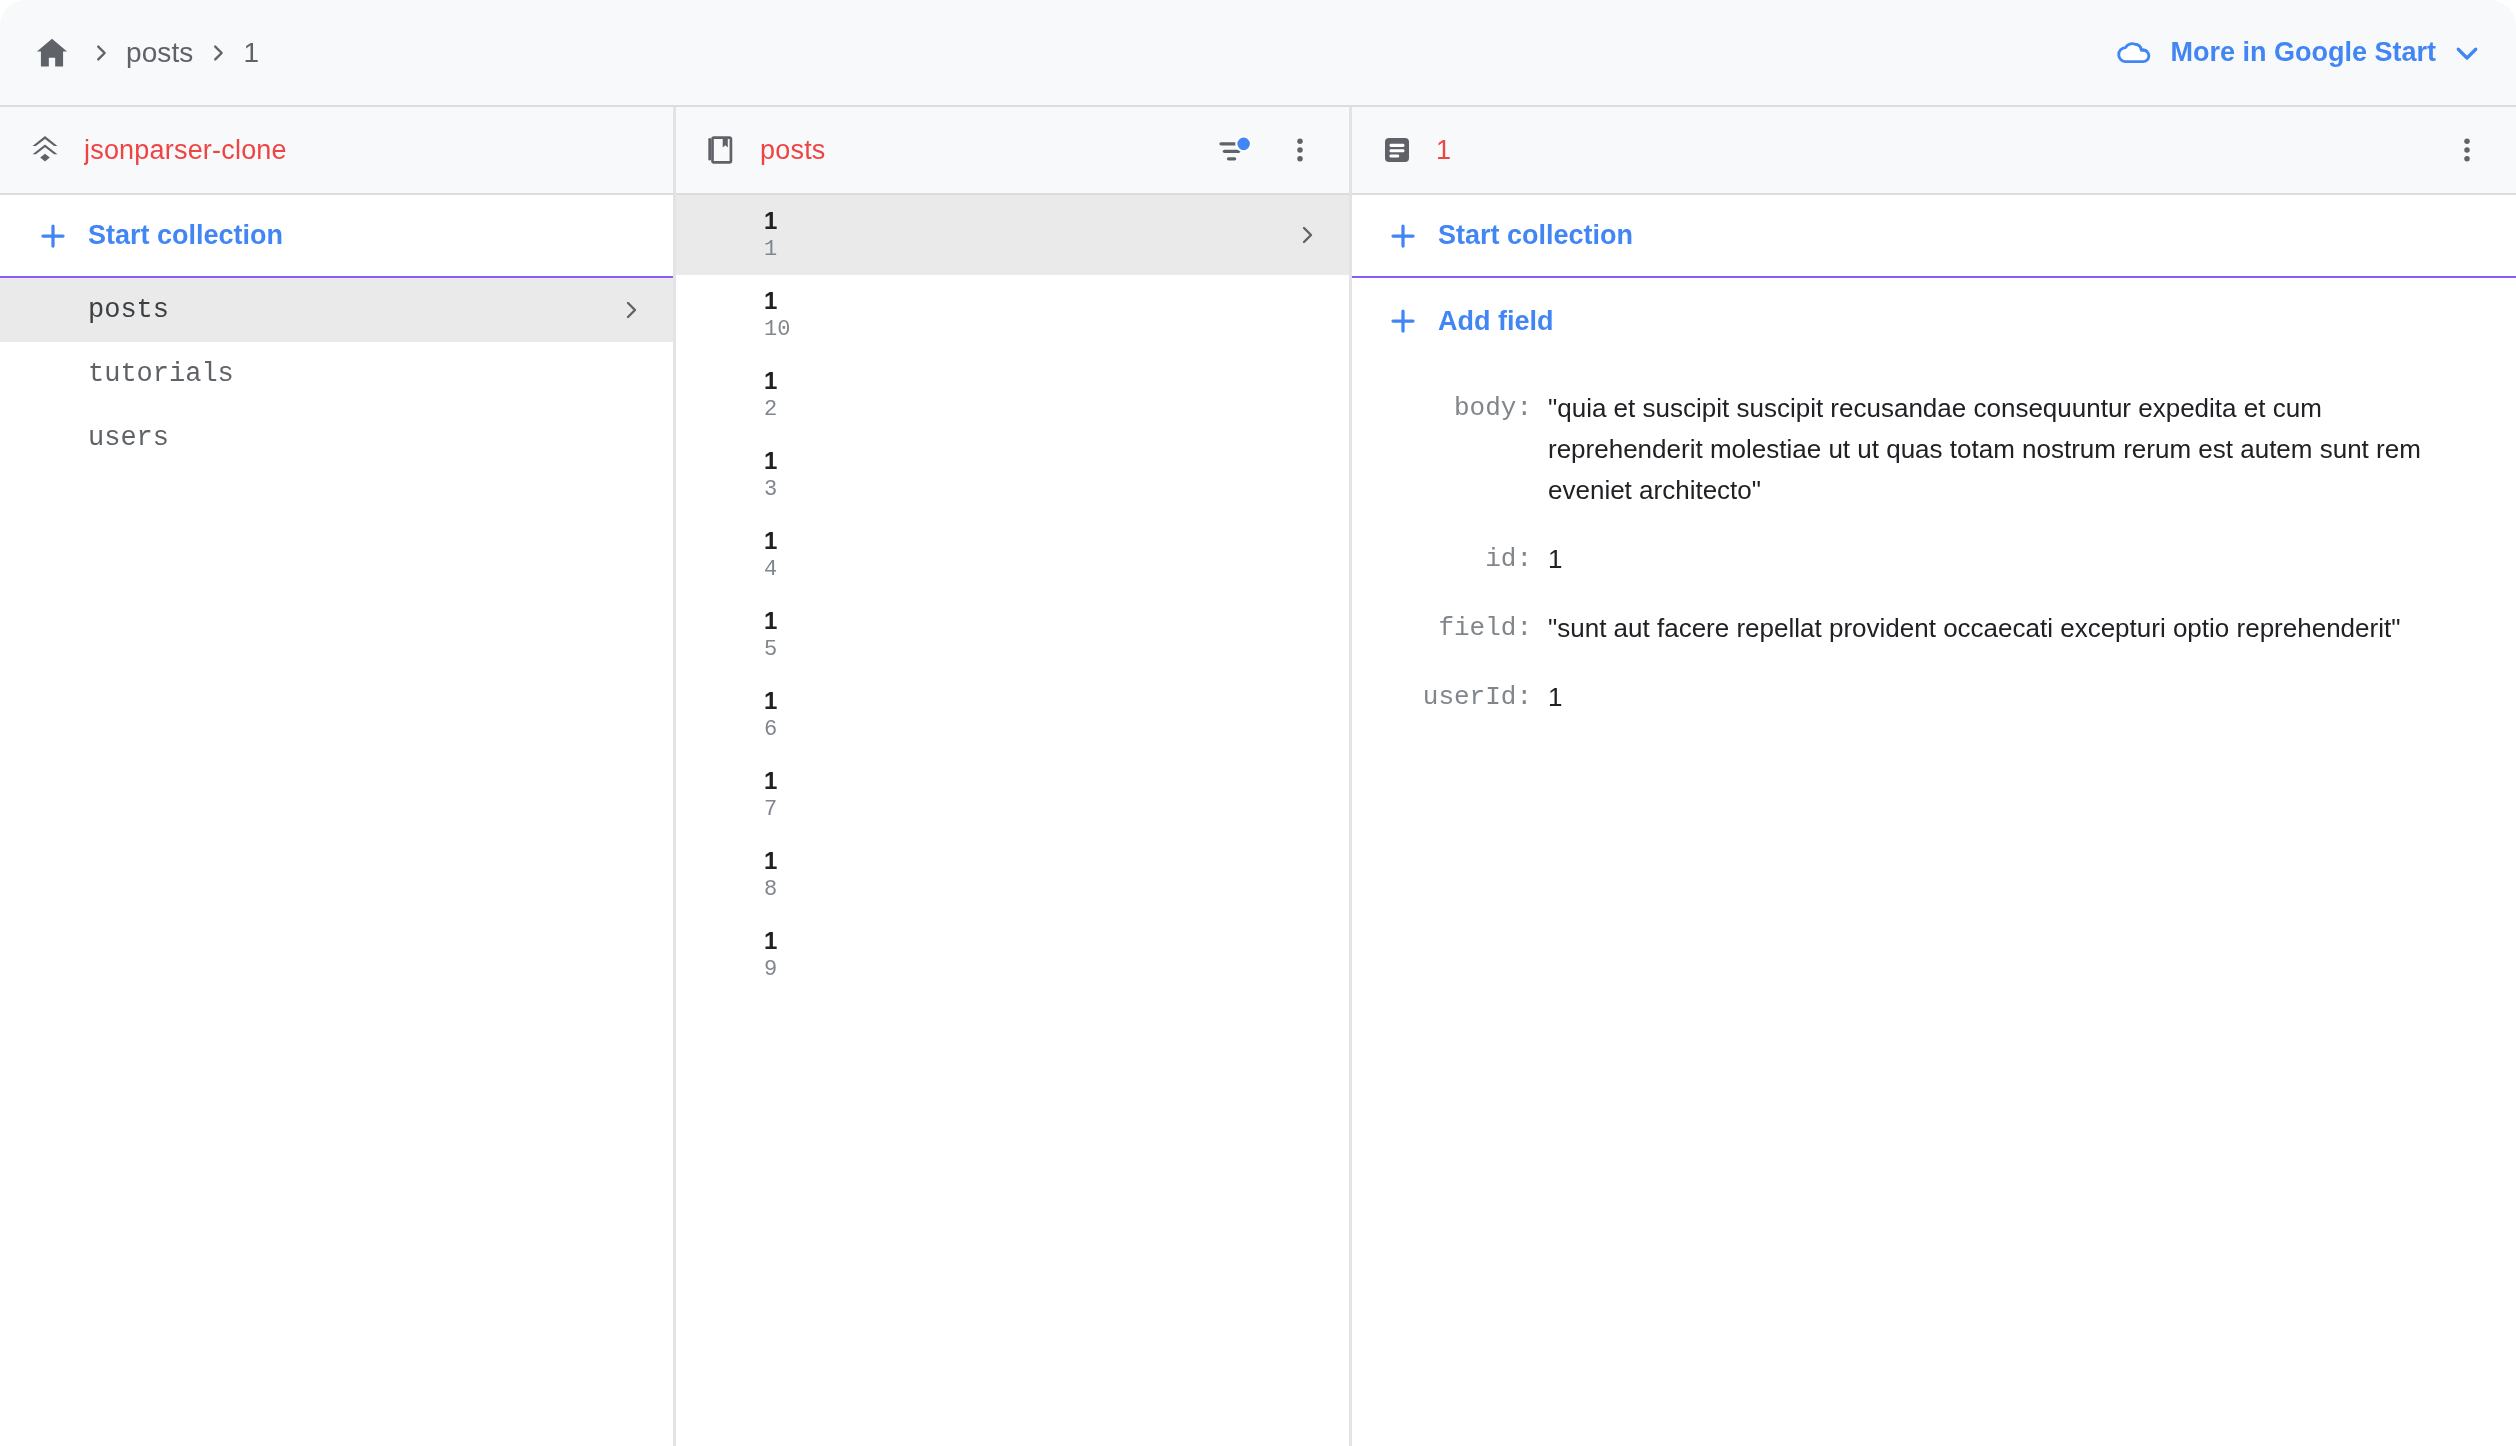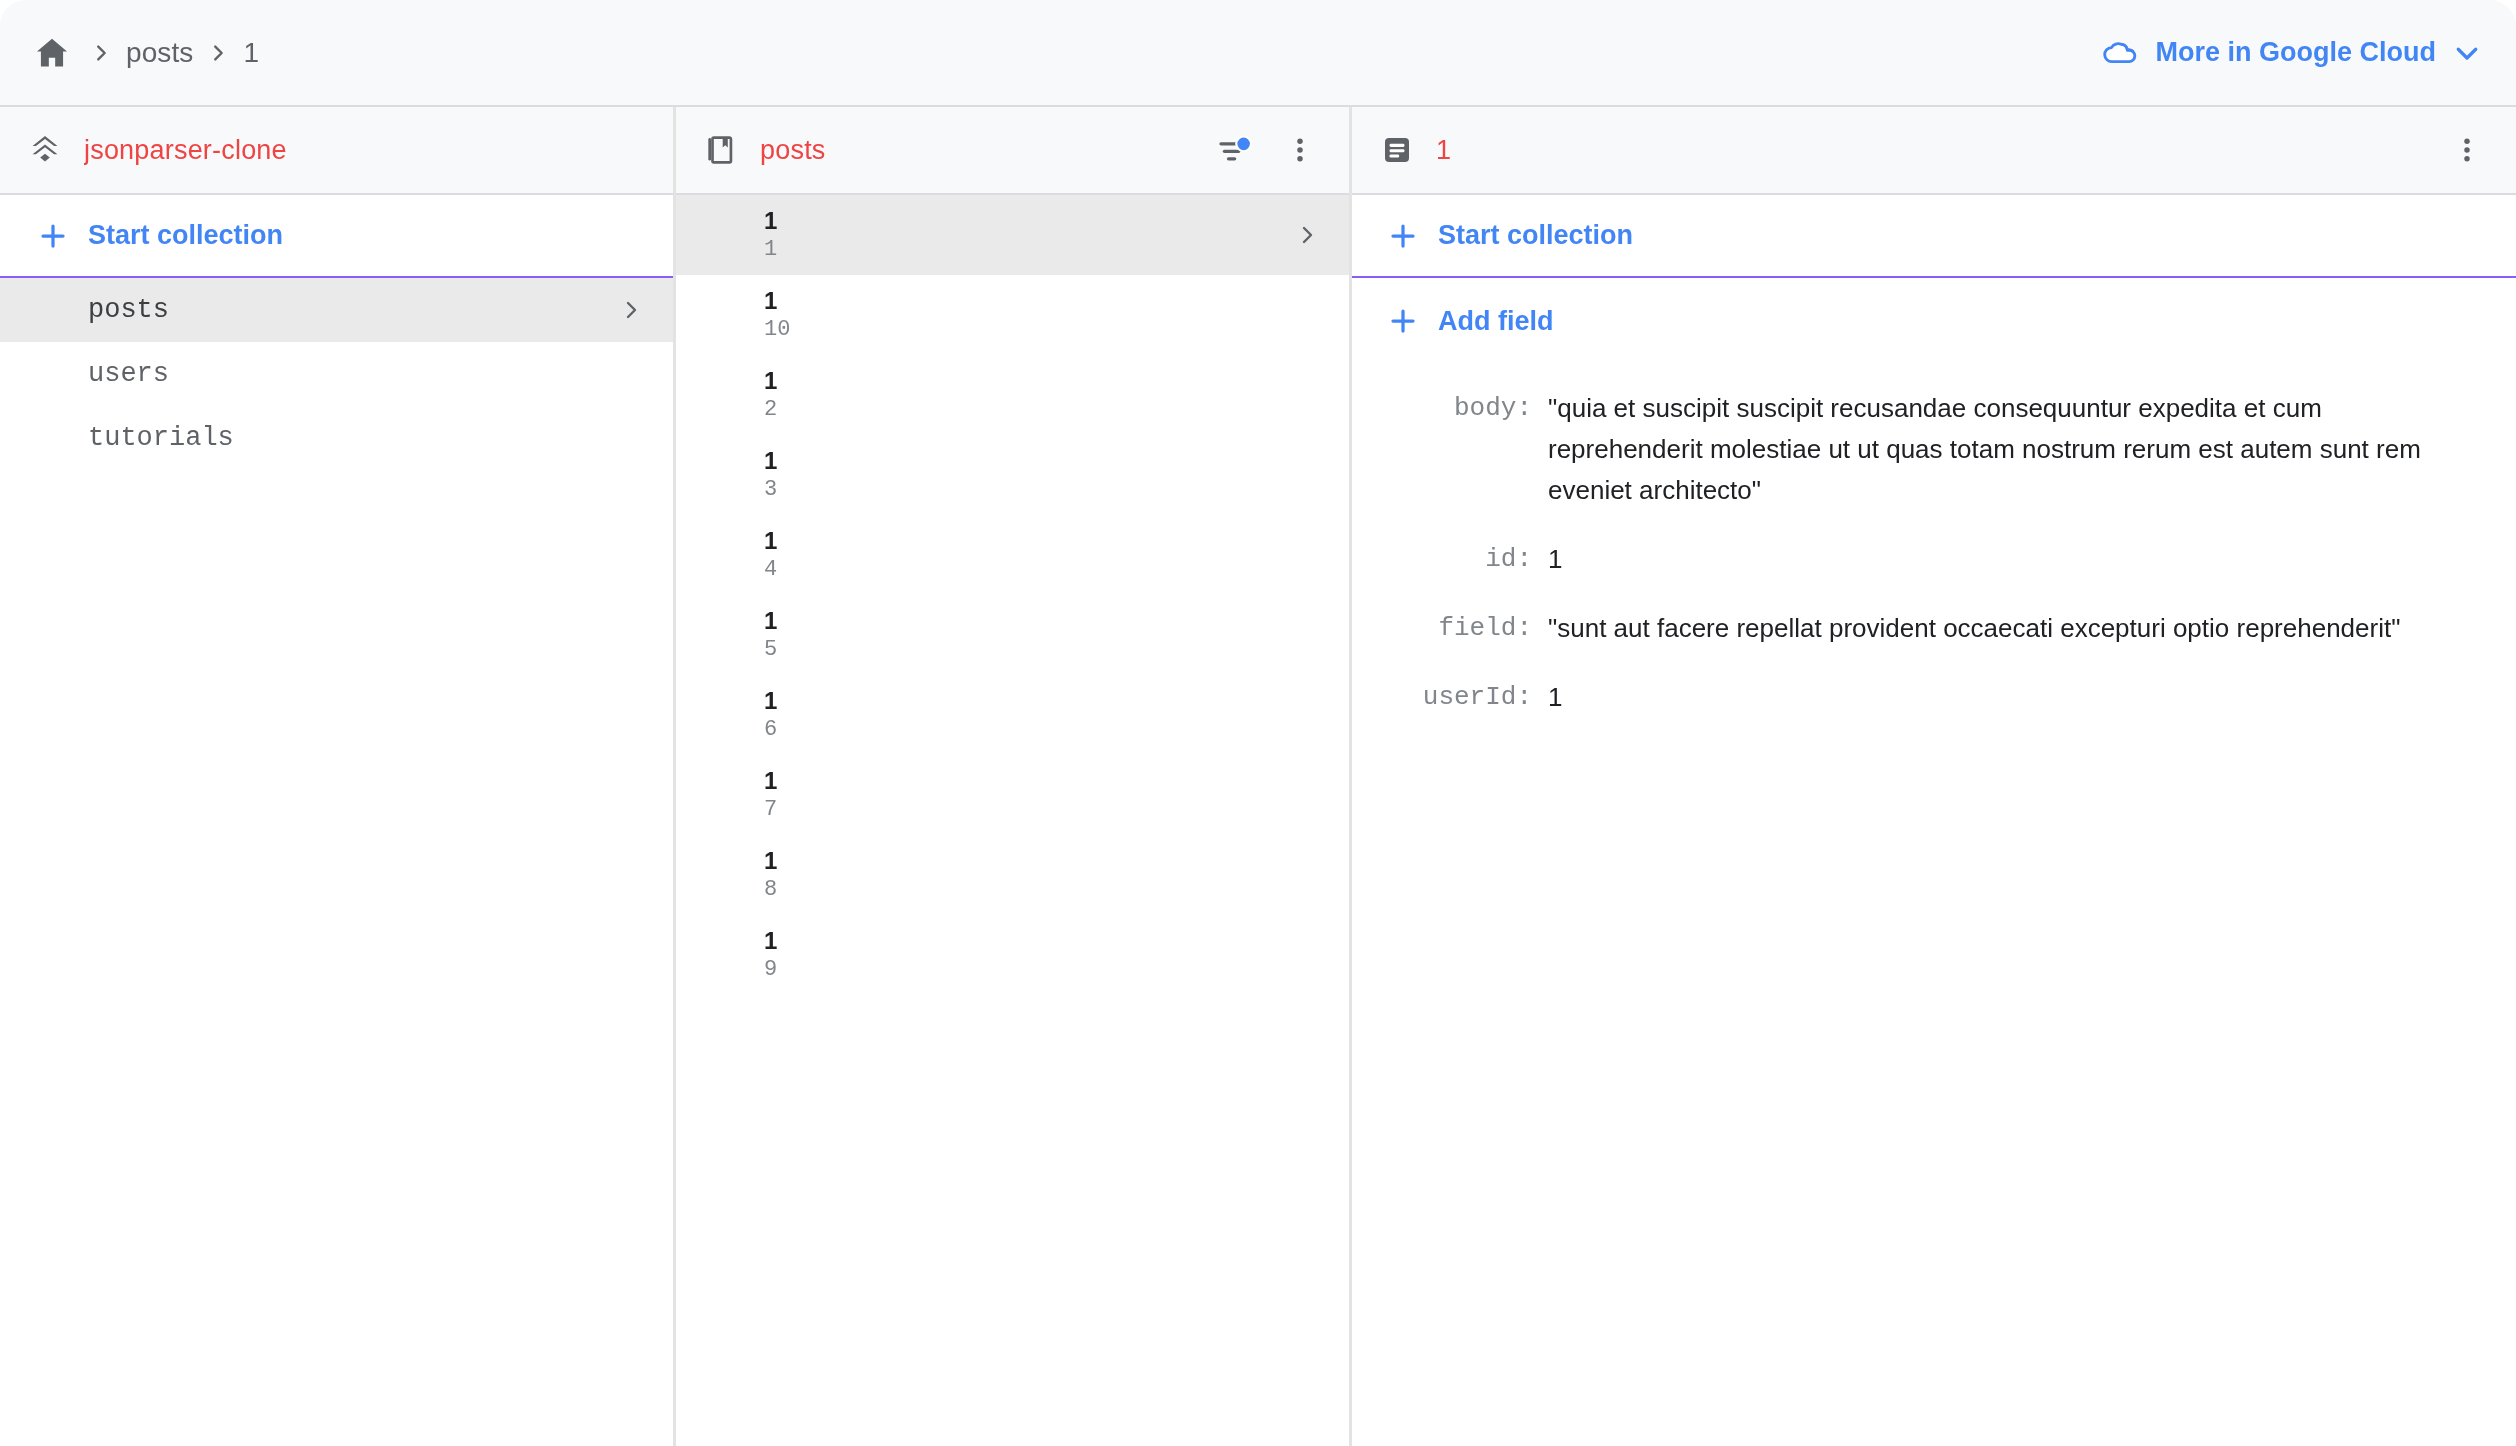--- a/index.html
+++ b/index.html
@@ -275,21 +275,21 @@
       <div class="crumb-link">1</div>
     </div>
 
     <div class="cloud-link">
       <span>
         <svg width="38" height="30" viewBox="0 0 28 22" fill="none" stroke="#4285f4" stroke-width="2.1" stroke-linejoin="round">
           <path d="M14.2 4.6 a4.6 4.6 0 0 1 4.5 4.2 h1.2 a4.3 4.3 0 0 1 0 8.6 H7.4 a5.2 5.2 0 0 1 -0.4 -10.4 a5.6 5.6 0 0 1 7.2 -2.4 z" fill="#ffffff"></path>
           <path d="M14.2 4.6 a4.6 4.6 0 0 1 4.5 4.2 h1.2 a4.3 4.3 0 0 1 3.1 1.3" fill="none"></path>
         </svg>
       </span>
-      <span>More in Google Cloud</span>
+      <span>More in Google Start</span>
       <span>
         <svg width="30" height="30" viewBox="0 0 24 24" fill="none" stroke="#4285f4" stroke-width="2.6" stroke-linecap="round" stroke-linejoin="round">
           <polyline points="5,9 12,16 19,9"></polyline>
         </svg>
       </span>
     </div>
   </div>
 
   <div class="panels">
 
@@ -318,24 +318,24 @@
       <div class="list" id="collection-list">
           <div class="coll-item selected">
             <span class="cname">posts</span>
             <span class="chev">
               <svg width="24" height="24" viewBox="0 0 24 24" fill="none" stroke="#5f6368" stroke-width="2.4" stroke-linecap="round" stroke-linejoin="round">
                 <polyline points="9,5 16,12 9,19"></polyline>
               </svg>
             </span>
           </div>
           <div class="coll-item">
+            <span class="cname">tutorials</span>
+          </div>
+          <div class="coll-item">
             <span class="cname">users</span>
-          </div>
-          <div class="coll-item">
-            <span class="cname">tutorials</span>
           </div>
         </div>
     </div>
 
     <div class="panel panel-mid">
       <div class="panel-head">
         <span class="ph-icon">
           <svg width="34" height="34" viewBox="0 0 24 24" fill="none" stroke="#5f6368" stroke-width="1.9">
             <path d="M4 4.5 V18.5" stroke-linecap="round"></path>
             <path d="M7 3.2 h11 a1 1 0 0 1 1 1 V19.8 a1 1 0 0 1 -1 1 H7 a1 1 0 0 1 -1 -1 V4.2 a1 1 0 0 1 1 -1 z" fill="none"></path>

